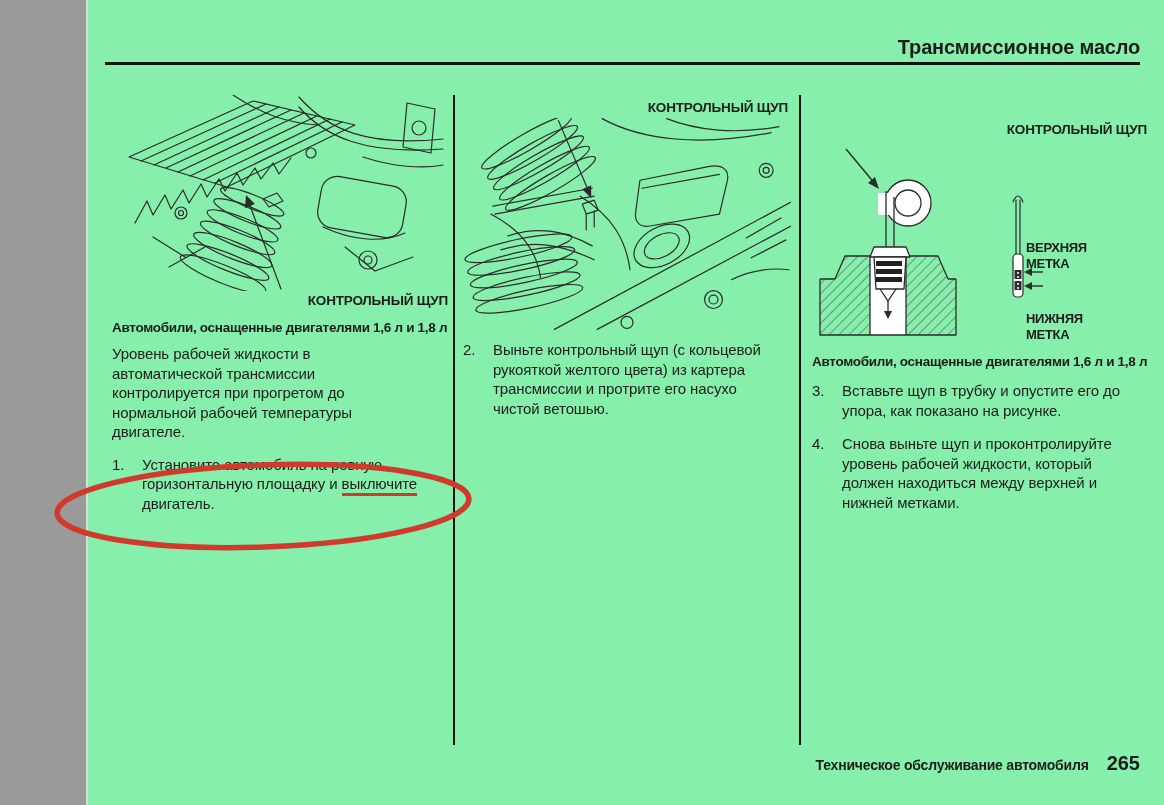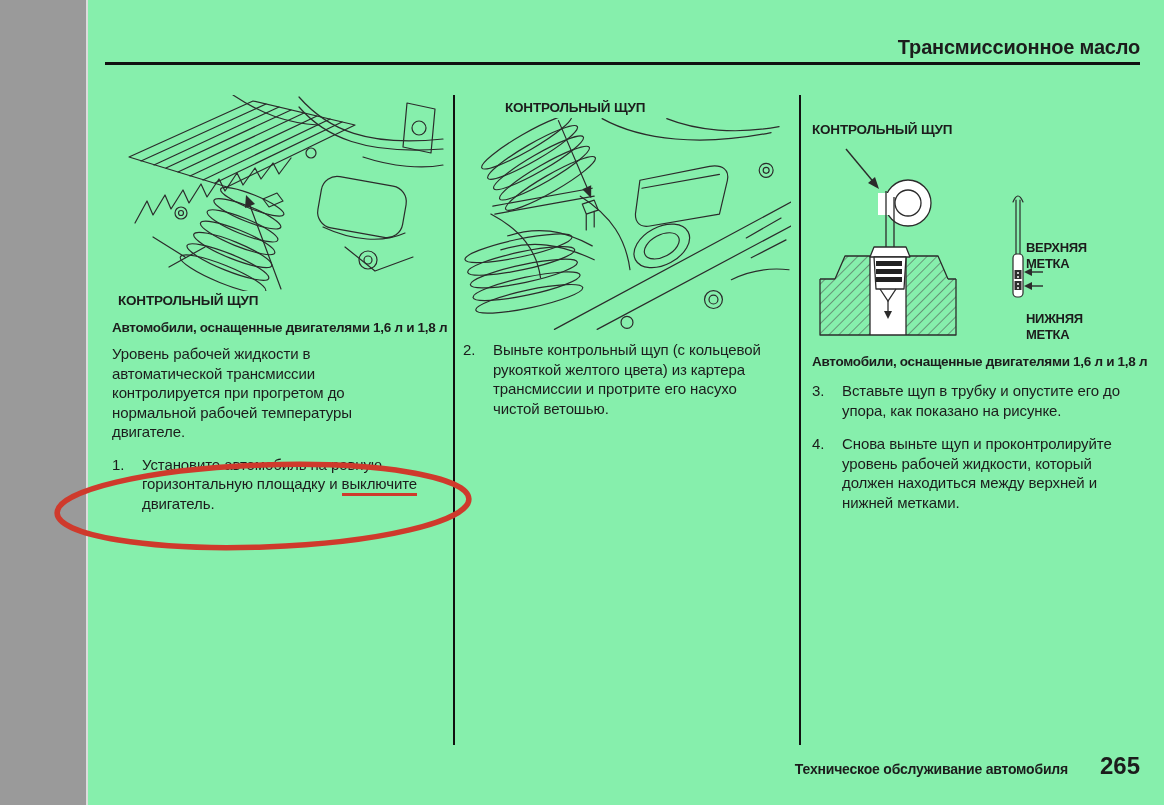--- a/index.html
+++ b/index.html
@@ -12,38 +12,38 @@
   .page{position:absolute;inset:0;background:#86efac;}
   .side-strip{position:absolute;left:0;top:0;width:86px;height:805px;background:#9a9a9a;border-right:2px solid #dcdcdc;}
   .title{position:absolute;top:36px;right:24px;font-size:20px;font-weight:bold;letter-spacing:-0.2px;}
   .title-rule{position:absolute;left:105px;right:24px;top:62px;height:3px;background:#111;}
   .divider{position:absolute;top:95px;width:2px;height:650px;background:#111;}
   .col{position:absolute;}
   .col1{left:112px;top:92px;width:336px;}
   .col2{left:463px;top:100px;width:325px;}
   .col3{left:812px;top:122px;width:335px;}
   .col-heading{font-size:15.5px;font-weight:bold;line-height:20.5px;letter-spacing:-0.2px;}
-  .figcap{font-size:13.5px;font-weight:bold;letter-spacing:-0.2px;white-space:nowrap;}
+  .figcap{font-size:13.5px;font-weight:bold;letter-spacing:-0.2px;white-space:nowrap;text-align:right;}
   .subhead{font-size:13.5px;font-weight:bold;letter-spacing:-0.3px;white-space:nowrap;}
   .body-text{font-size:15px;line-height:19.5px;letter-spacing:-0.1px;}
   .intro{margin-top:9px;max-width:310px;}
   .step{display:flex;align-items:flex-start;}
   .step-num{width:30px;flex:none;}
   .fig{display:block;}
   .red-underline{border-bottom:3.5px solid var(--red);padding-bottom:1px;}
   .ellipse-overlay{position:absolute;left:50px;top:458px;width:426px;height:96px;pointer-events:none;}
   .fig3-wrap{position:relative;height:209px;}
   .fig3-main{position:absolute;left:6px;top:10px;}
   .fig3-stick{position:absolute;left:181px;top:55px;}
   .mark-label{position:absolute;width:74px;font-size:13px;font-weight:bold;line-height:15.5px;letter-spacing:-0.3px;}
   .mark-upper{left:214px;top:103px;}
   .mark-lower{left:214px;top:142px;margin-top:32px;}
-  .footer{position:absolute;right:24px;top:752px;display:flex;align-items:baseline;gap:32px;}
+  .footer{position:absolute;right:24px;top:752px;display:flex;align-items:baseline;gap:18px;}
   .footer-section{font-size:14px;font-weight:bold;letter-spacing:-0.2px;}
-  .footer-page{font-size:24px;font-weight:bold;}
+  .footer-page{font-size:20px;font-weight:bold;}
 </style>
 </head>
 <body>
 
 <div class="page">
 
   <div class="side-strip"></div>
 
   <div class="title">Трансмиссионное масло</div>
   <div class="title-rule"></div>

